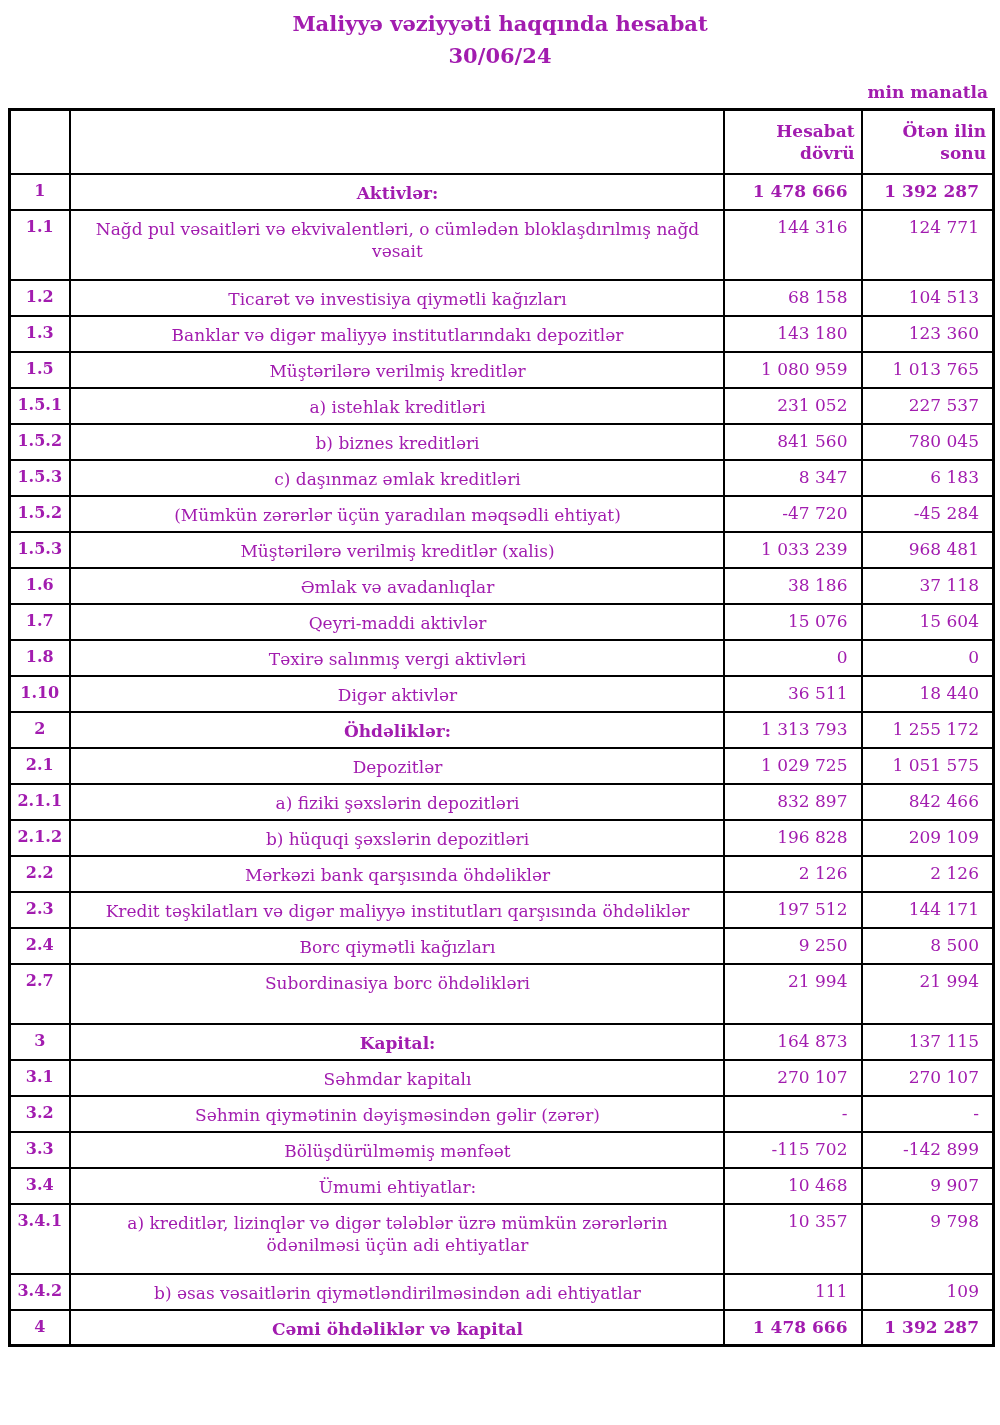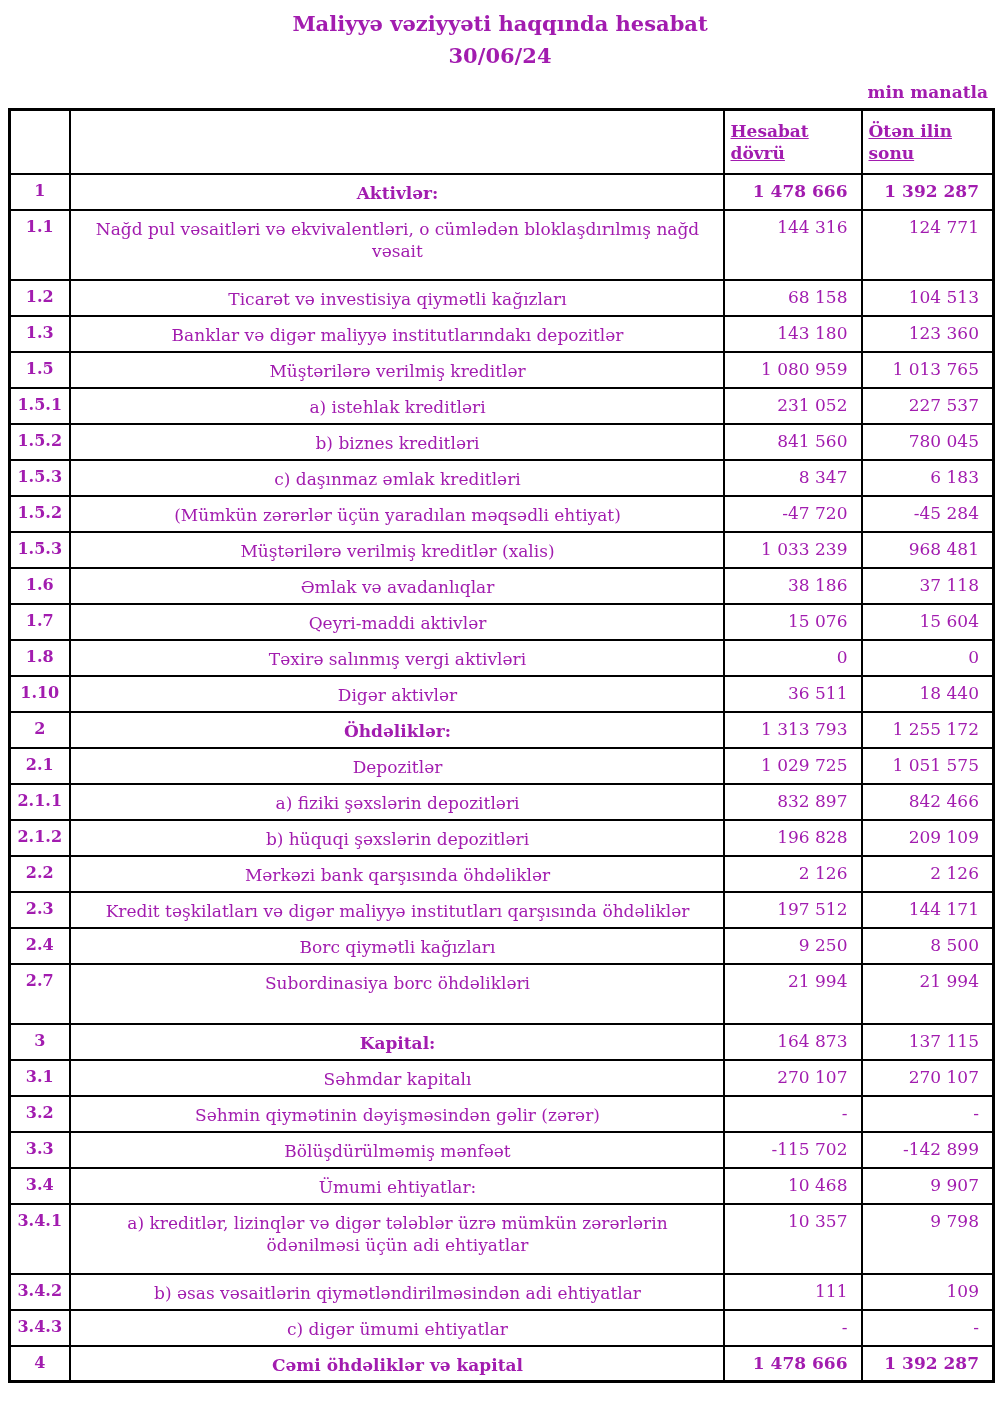--- a/index.html
+++ b/index.html
@@ -50,24 +50,23 @@
     border: 2px solid #000000;
     font-size: 17px;
     line-height: 1.3;
     overflow: hidden;
   }
   .report-table thead tr {
     height: 64px;
   }
   .report-table th {
     font-weight: bold;
-    text-align: left;
+    text-align: right;
     vertical-align: middle;
     padding: 2px 6px;
-    text-decoration: underline;
   }
   .report-table tbody tr {
     height: 36px;
   }
   .report-table tbody tr.h70 { height: 70px; }
   .report-table tbody tr.h48 { height: 60px; }
   .report-table td {
     vertical-align: top;
   }
   td.cell-no {
@@ -288,26 +287,20 @@
           <td class="cell-label">a) kreditlər, lizinqlər və digər tələblər üzrə mümkün zərərlərin ödənilməsi üçün adi ehtiyatlar</td>
           <td class="cell-val">10 357</td>
           <td class="cell-val">9 798</td>
         </tr>
         <tr>
           <td class="cell-no">3.4.2</td>
           <td class="cell-label">b) əsas vəsaitlərin qiymətləndirilməsindən adi ehtiyatlar</td>
           <td class="cell-val">111</td>
           <td class="cell-val">109</td>
         </tr>
-        <tr>
-          <td class="cell-no">3.4.3</td>
-          <td class="cell-label">c) digər ümumi ehtiyatlar</td>
-          <td class="cell-val">-</td>
-          <td class="cell-val">-</td>
-        </tr>
         <tr class="section bold-values">
           <td class="cell-no">4</td>
           <td class="cell-label">Cəmi öhdəliklər və kapital</td>
           <td class="cell-val">1 478 666</td>
           <td class="cell-val">1 392 287</td>
         </tr>
       </tbody>
   </table>
 
 </div>

